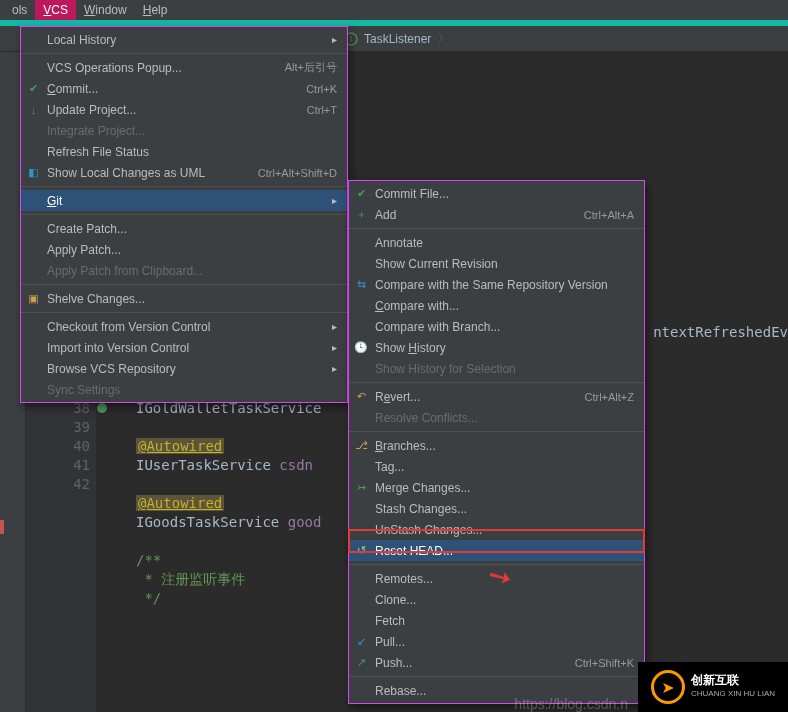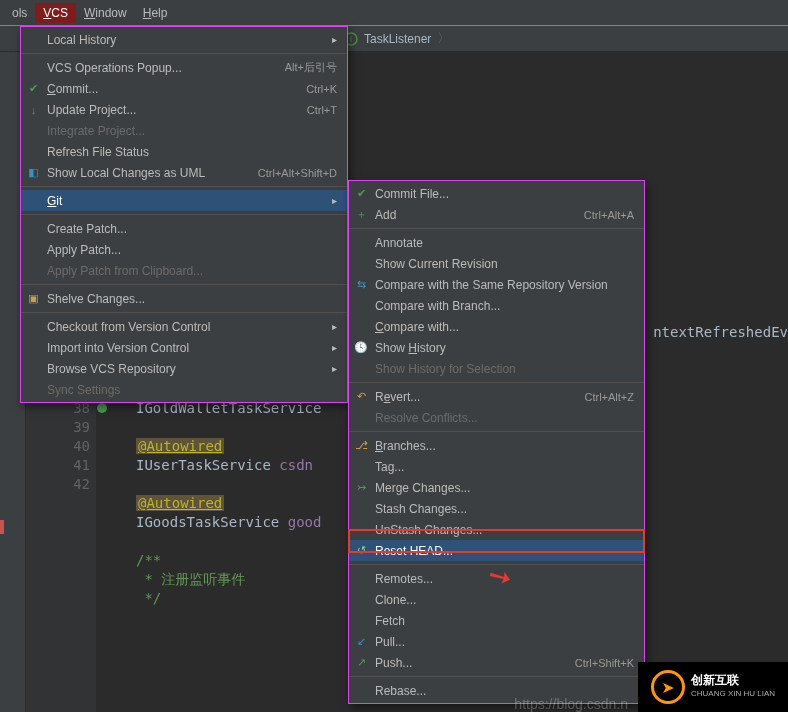--- a/index.html
+++ b/index.html
@@ -14,27 +14,27 @@
   position: relative;
 }
 .menubar {
   background: #3c3f41;
   height: 26px;
   display: flex;
   align-items: center;
   padding: 0 4px;
   color: #bbbbbb;
   font-size: 12px;
-  border-bottom: 1px solid #14b8a6;
+  border-bottom: 6px solid #14b8a6;
 }
 .menubar .mitem {
   padding: 3px 8px;
   cursor: default;
 }
-.menubar .mitem.active { background: #7f1d1d; color: #fff; }
+.menubar .mitem.active { background: #be185d; color: #fff; }
 .underline { text-decoration: underline; }
 .breadcrumb {
   background: #3c3f41;
   height: 26px;
   display: flex;
   align-items: center;
   padding: 0 8px;
   color: #888888;
   gap: 6px;
   border-bottom: 1px solid #2b2b2b;
@@ -303,24 +303,24 @@
       <span>Annotate</span>
     </div>
   <div class="ditem">
       <span>Show Current Revision</span>
     </div>
   <div class="ditem">
       <span class="dicon" style="color:#3592c4;">⇆</span>
       <span>Compare with the Same Repository Version</span>
     </div>
   <div class="ditem">
+      <span><span class="underline">C</span>ompare with...</span>
+    </div>
+  <div class="ditem">
       <span>Compare with Branch...</span>
-    </div>
-  <div class="ditem">
-      <span><span class="underline">C</span>ompare with...</span>
     </div>
   <div class="ditem">
       <span class="dicon" style="color:#888;">🕓</span>
       <span>Show <span class="underline">H</span>istory</span>
     </div>
   <div class="ditem disabled">
       <span>Show History for Selection</span>
     </div>
   <div class="dsep"></div>
   <div class="ditem">

